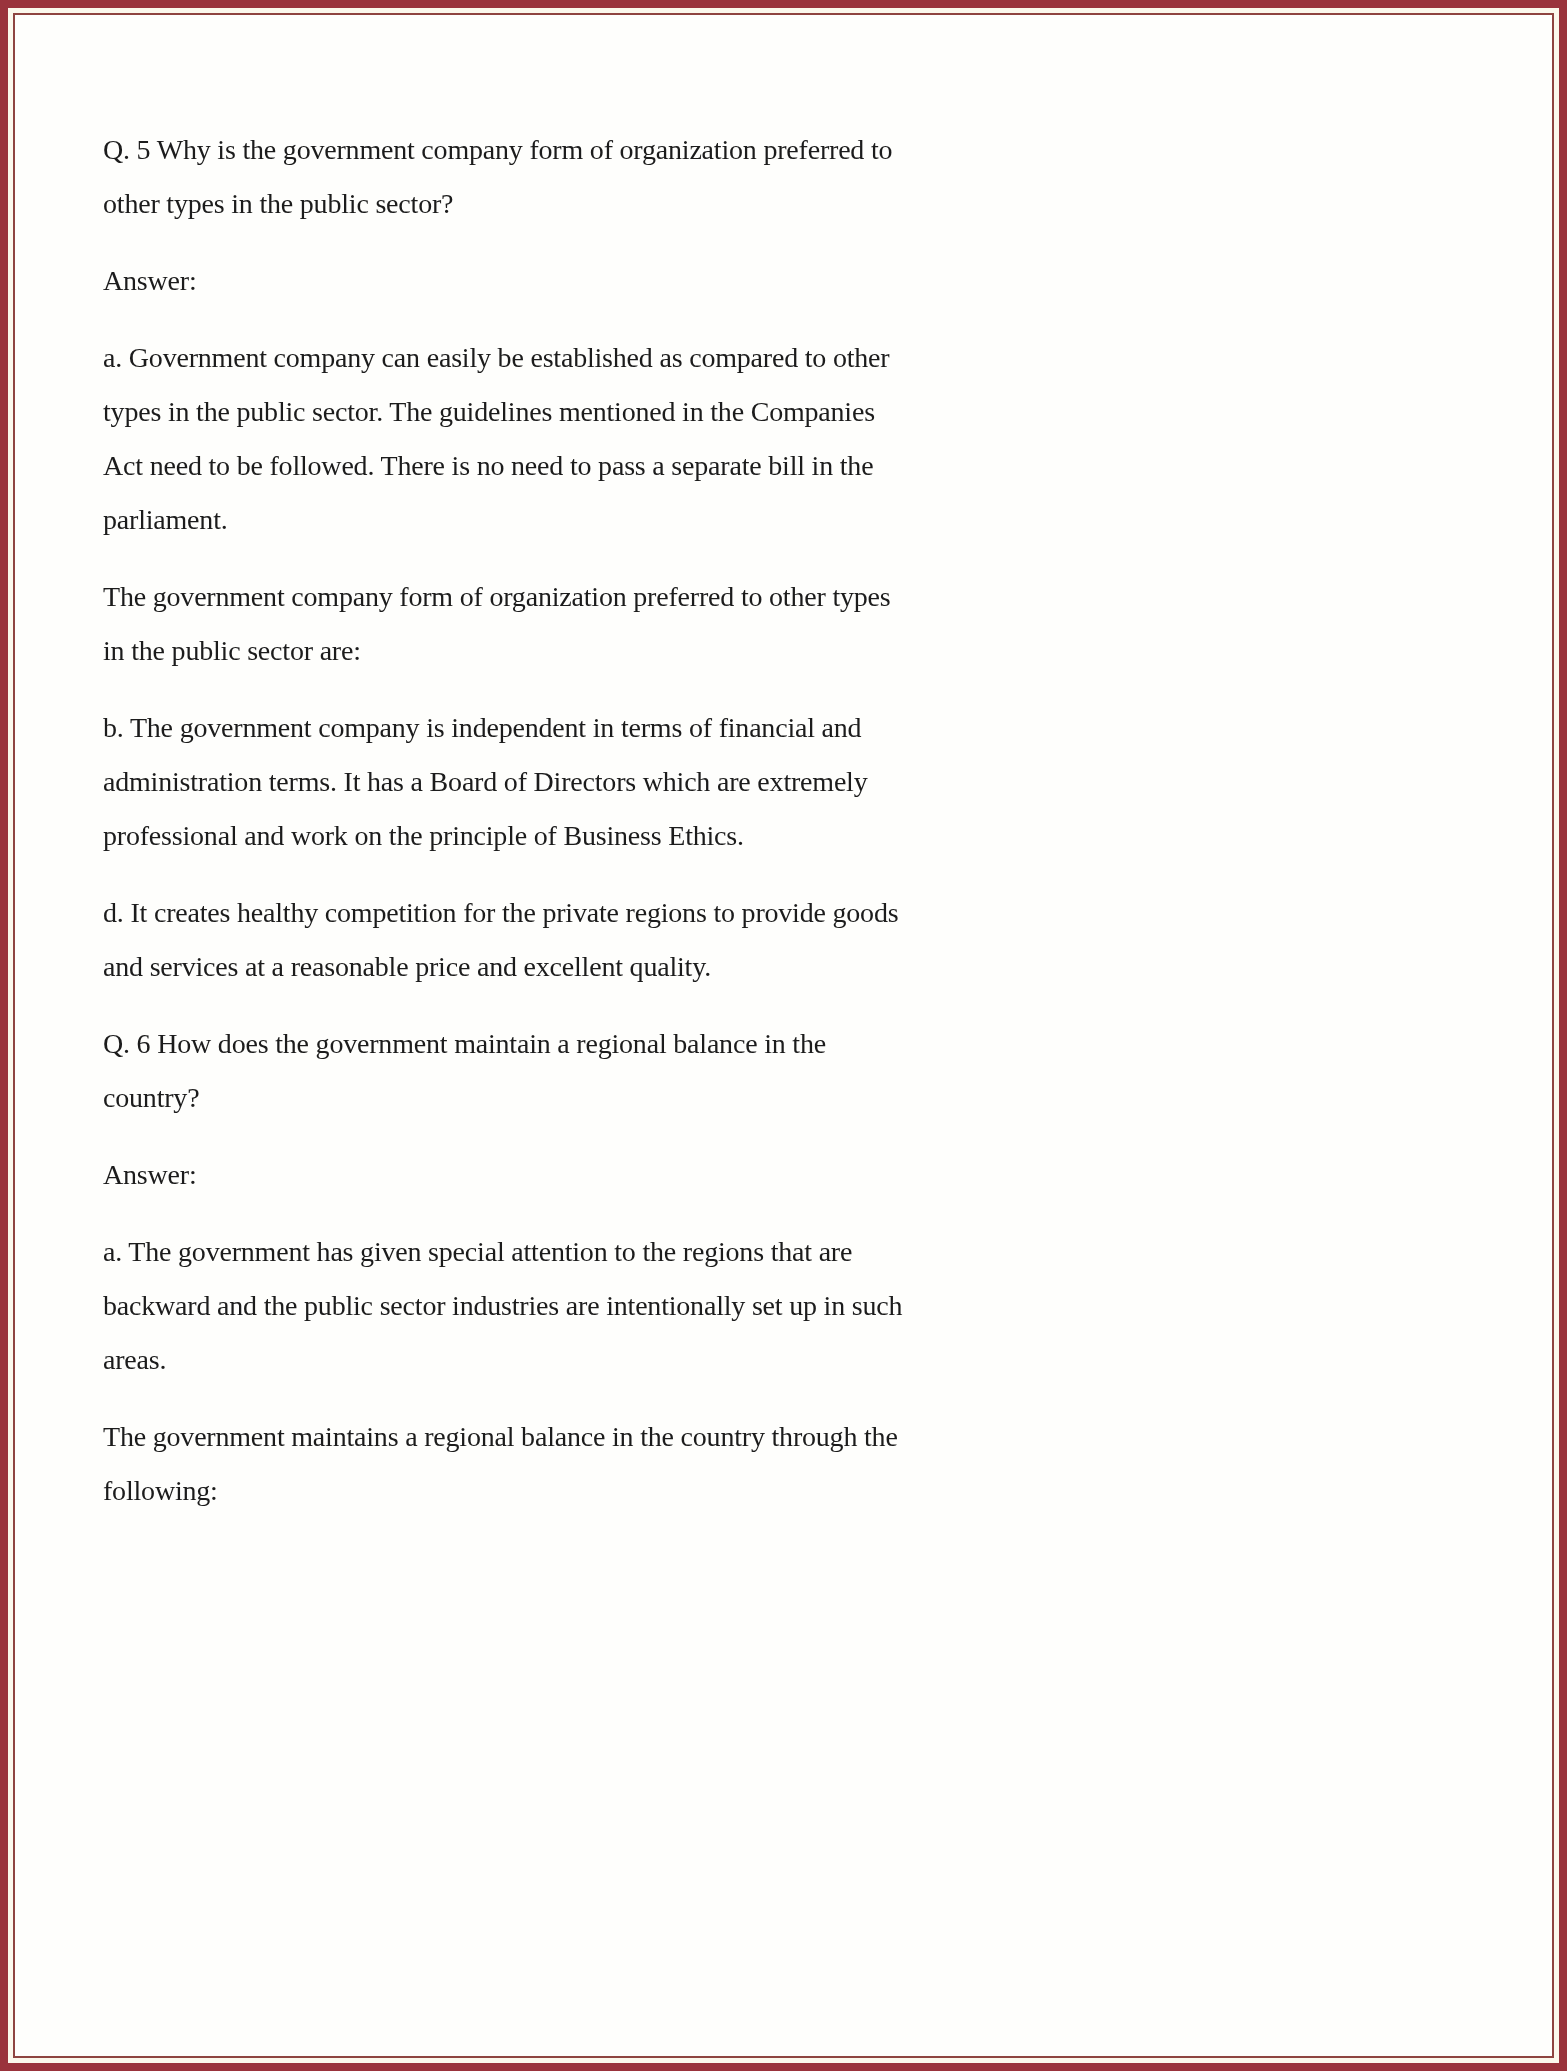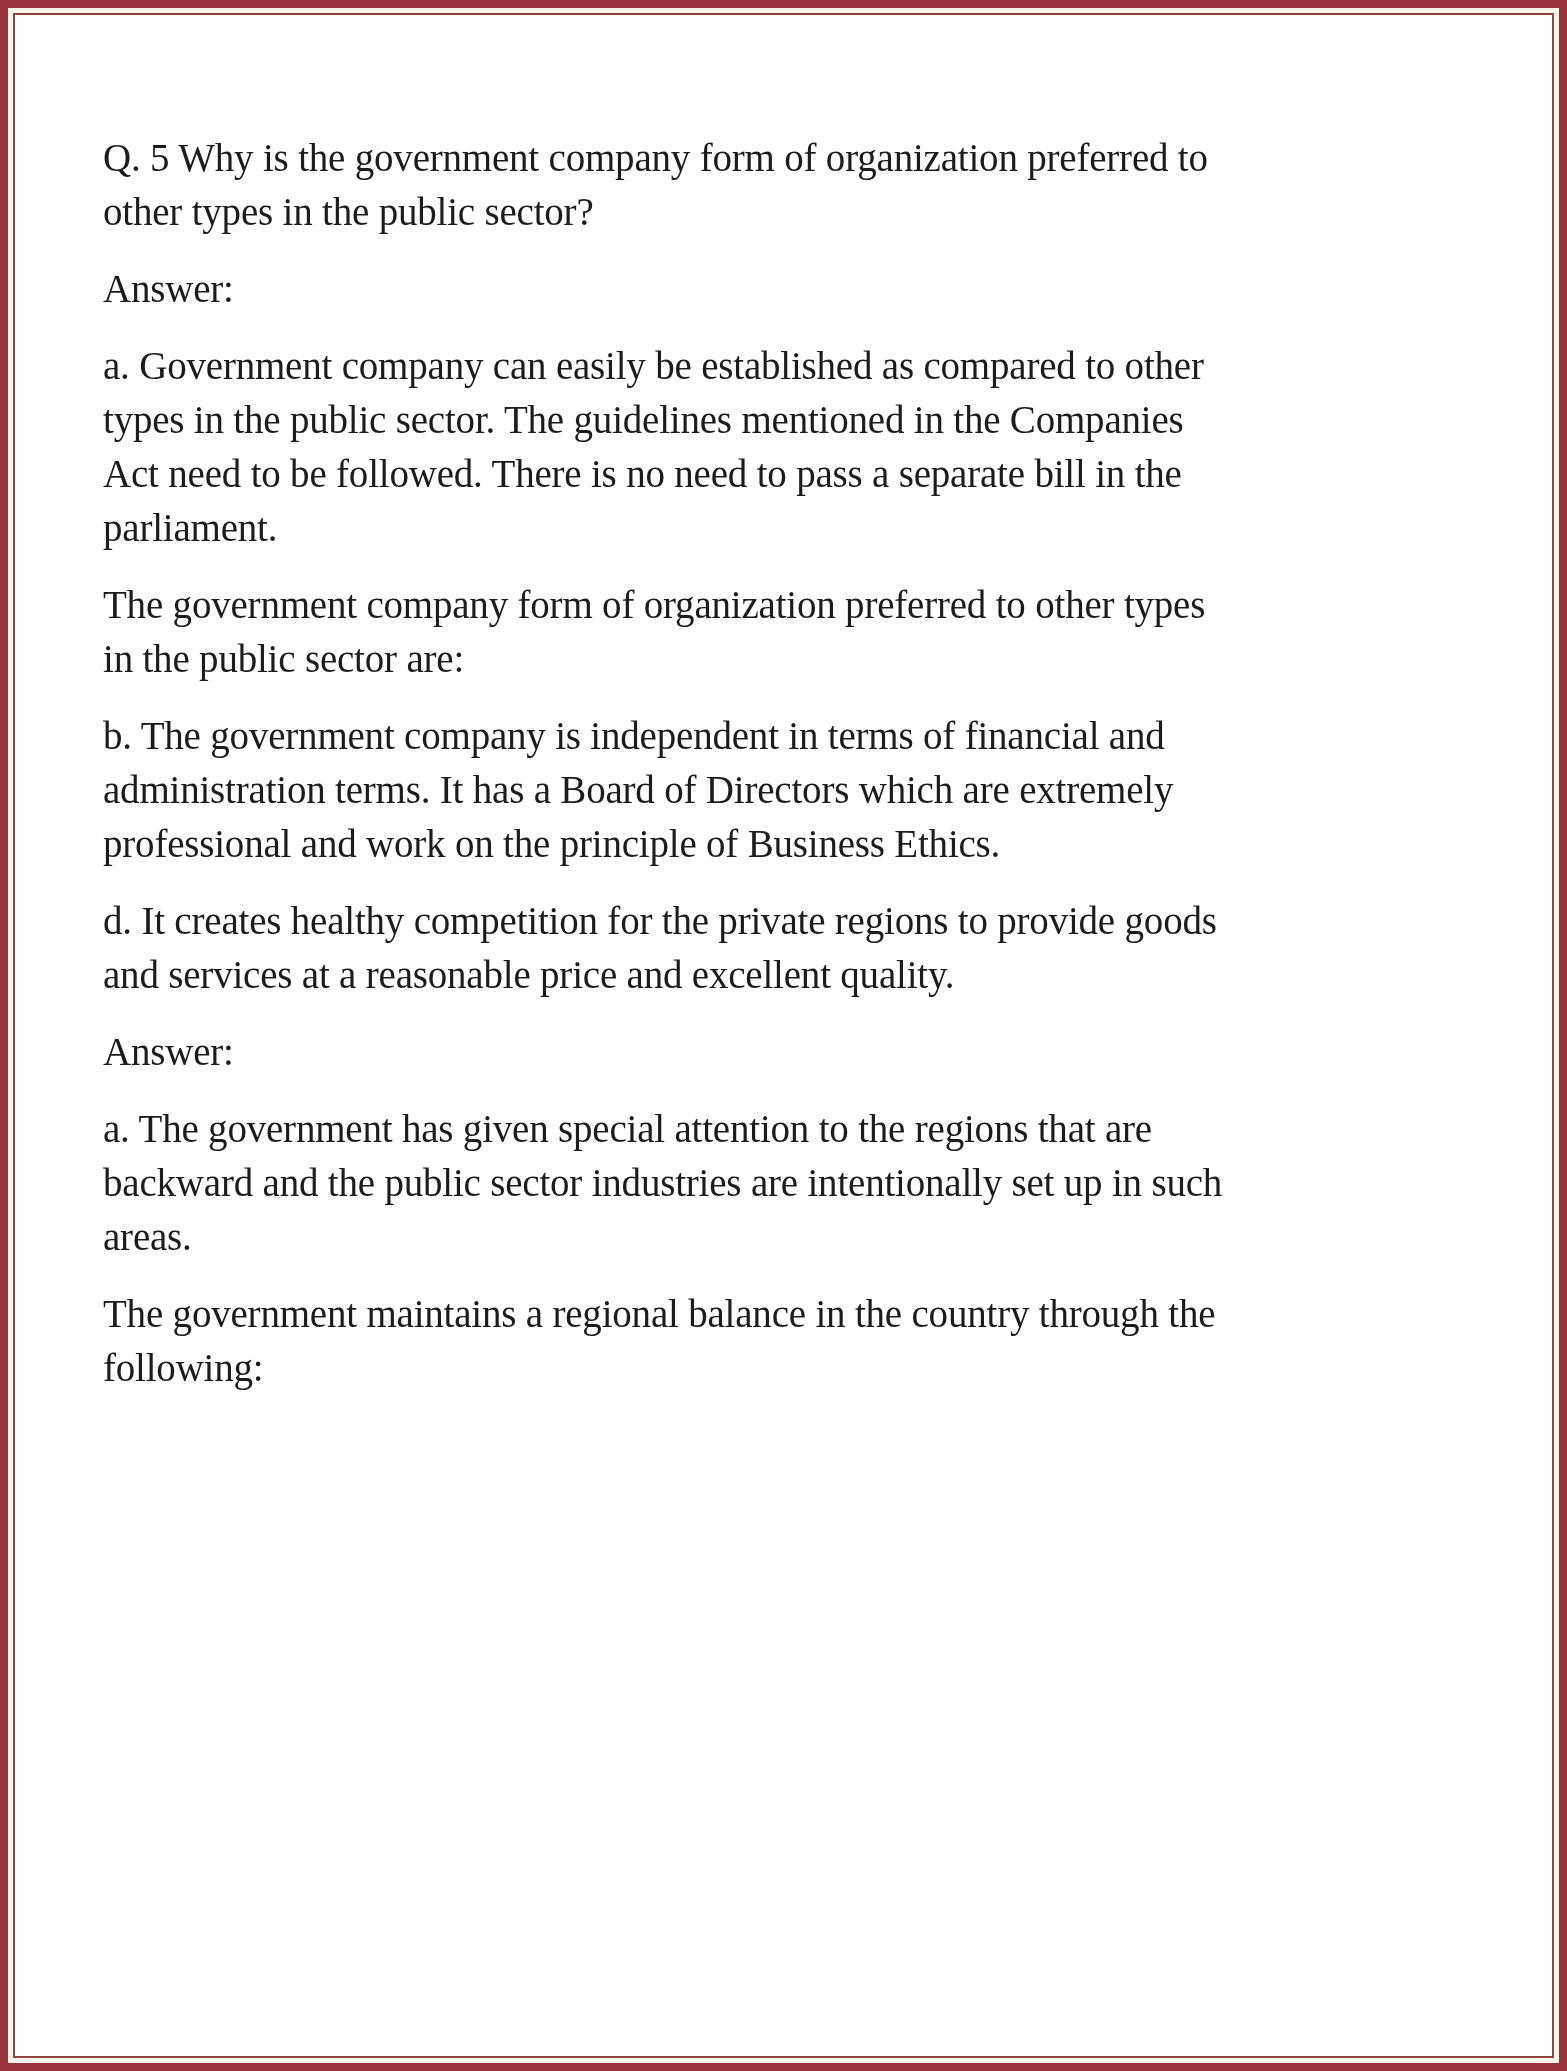--- a/index.html
+++ b/index.html
@@ -29,22 +29,22 @@
     box-sizing: border-box;
     border: 2px solid var(--border-inner, #8e4440);
     background: var(--page-bg, #fefefc);
   }
   .content {
     box-sizing: border-box;
     padding: 104px 60px 40px 88px;
     color: var(--text-color, #1c1c1c);
   }
   .para {
-    margin: 12px 0 23px 0;
-    font-size: 39px;
+    margin: 4px 0 23px 0;
+    font-size: 28px;
     line-height: 54px;
     white-space: pre-line;
     letter-spacing: -0.2px;
   }
 </style>
 </head>
 <body>
 
 <div class="viewport">
   <div class="mat">
@@ -57,20 +57,22 @@
 types in the public sector. The guidelines mentioned in the Companies
 Act need to be followed. There is no need to pass a separate bill in the
 parliament.</p>
         <p class="para">The government company form of organization preferred to other types
 in the public sector are:</p>
         <p class="para">b. The government company is independent in terms of financial and
 administration terms. It has a Board of Directors which are extremely
 professional and work on the principle of Business Ethics.</p>
         <p class="para">d. It creates healthy competition for the private regions to provide goods
 and services at a reasonable price and excellent quality.</p>
+        <p class="para">Q. 6 How does the government maintain a regional balance in the
+country?</p>
         <p class="para">Answer:</p>
         <p class="para">a. The government has given special attention to the regions that are
 backward and the public sector industries are intentionally set up in such
 areas.</p>
         <p class="para">The government maintains a regional balance in the country through the
 following:</p>
       </div>
     </div>
   </div>
 </div>

